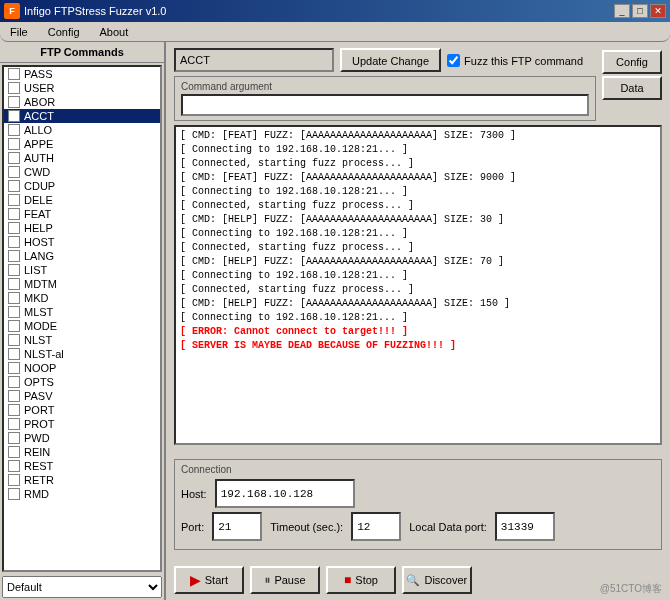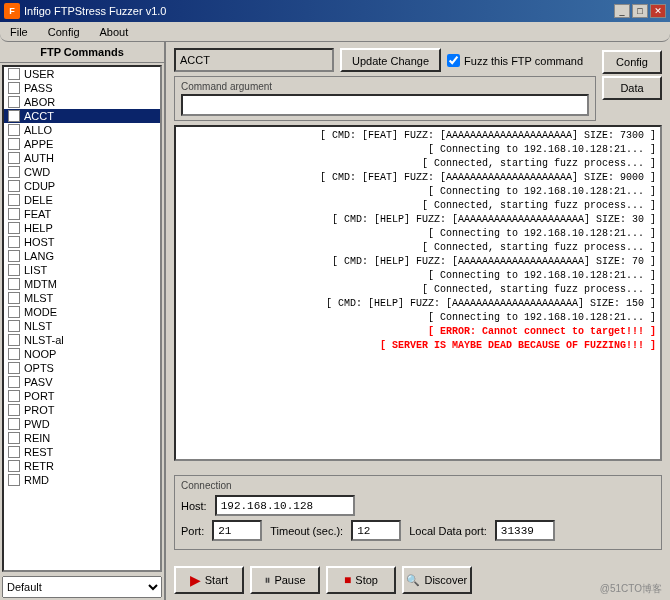--- a/index.html
+++ b/index.html
@@ -203,21 +203,21 @@
     .log-section {
       flex: 1;
       margin: 2px 8px;
       border: 2px inset #808080;
       background: white;
       overflow-y: scroll;
       padding: 2px 4px;
       font-family: 'Courier New', monospace;
       font-size: 10px;
     }
-    .log-line { line-height: 14px; text-align: right; }
+    .log-line { line-height: 14px; }
     .log-line.error { color: red; font-weight: bold; }
     .log-line.normal { color: black; }
 
     
     .connection-section {
       margin: 12px 8px;
       border: 1px solid #808080;
       padding: 4px 6px;
     }
     .connection-label {
@@ -228,21 +228,21 @@
     }
     .connection-row {
       display: flex;
       align-items: center;
       gap: 8px;
       margin-bottom: 4px;
       font-family: Arial, sans-serif;
       font-size: 11px;
     }
     .conn-input {
-      height: 21px;
+      height: 29px;
       border: 2px inset #808080;
       background: white;
       padding: 1px 4px;
       font-size: 11px;
       font-family: 'Courier New', monospace;
     }
     .conn-input.host { width: 140px; }
     .conn-input.port { width: 50px; }
     .conn-input.timeout { width: 50px; }
     .conn-input.localport { width: 60px; }
@@ -307,28 +307,28 @@
 </div>
 
 <div class="main-layout">
 
   <div class="left-panel">
     <div class="panel-header">FTP Commands</div>
     <div class="list-container" id="commands-list">
 
     <div class="list-item">
           <div class="checkbox"></div>
+          <span>PASS</span>
+        </div>
+        <div class="list-item">
+          <div class="checkbox"></div>
           <span>USER</span>
         </div>
         <div class="list-item">
           <div class="checkbox"></div>
-          <span>PASS</span>
-        </div>
-        <div class="list-item">
-          <div class="checkbox"></div>
           <span>ABOR</span>
         </div>
         <div class="list-item selected">
           <div class="checkbox"></div>
           <span>ACCT</span>
         </div>
         <div class="list-item">
           <div class="checkbox"></div>
           <span>ALLO</span>
         </div>
@@ -368,20 +368,24 @@
           <div class="checkbox"></div>
           <span>LANG</span>
         </div>
         <div class="list-item">
           <div class="checkbox"></div>
           <span>LIST</span>
         </div>
         <div class="list-item">
           <div class="checkbox"></div>
           <span>MDTM</span>
+        </div>
+        <div class="list-item">
+          <div class="checkbox"></div>
+          <span>MKD</span>
         </div>
         <div class="list-item">
           <div class="checkbox"></div>
           <span>MLST</span>
         </div>
         <div class="list-item">
           <div class="checkbox"></div>
           <span>MODE</span>
         </div>
         <div class="list-item">

